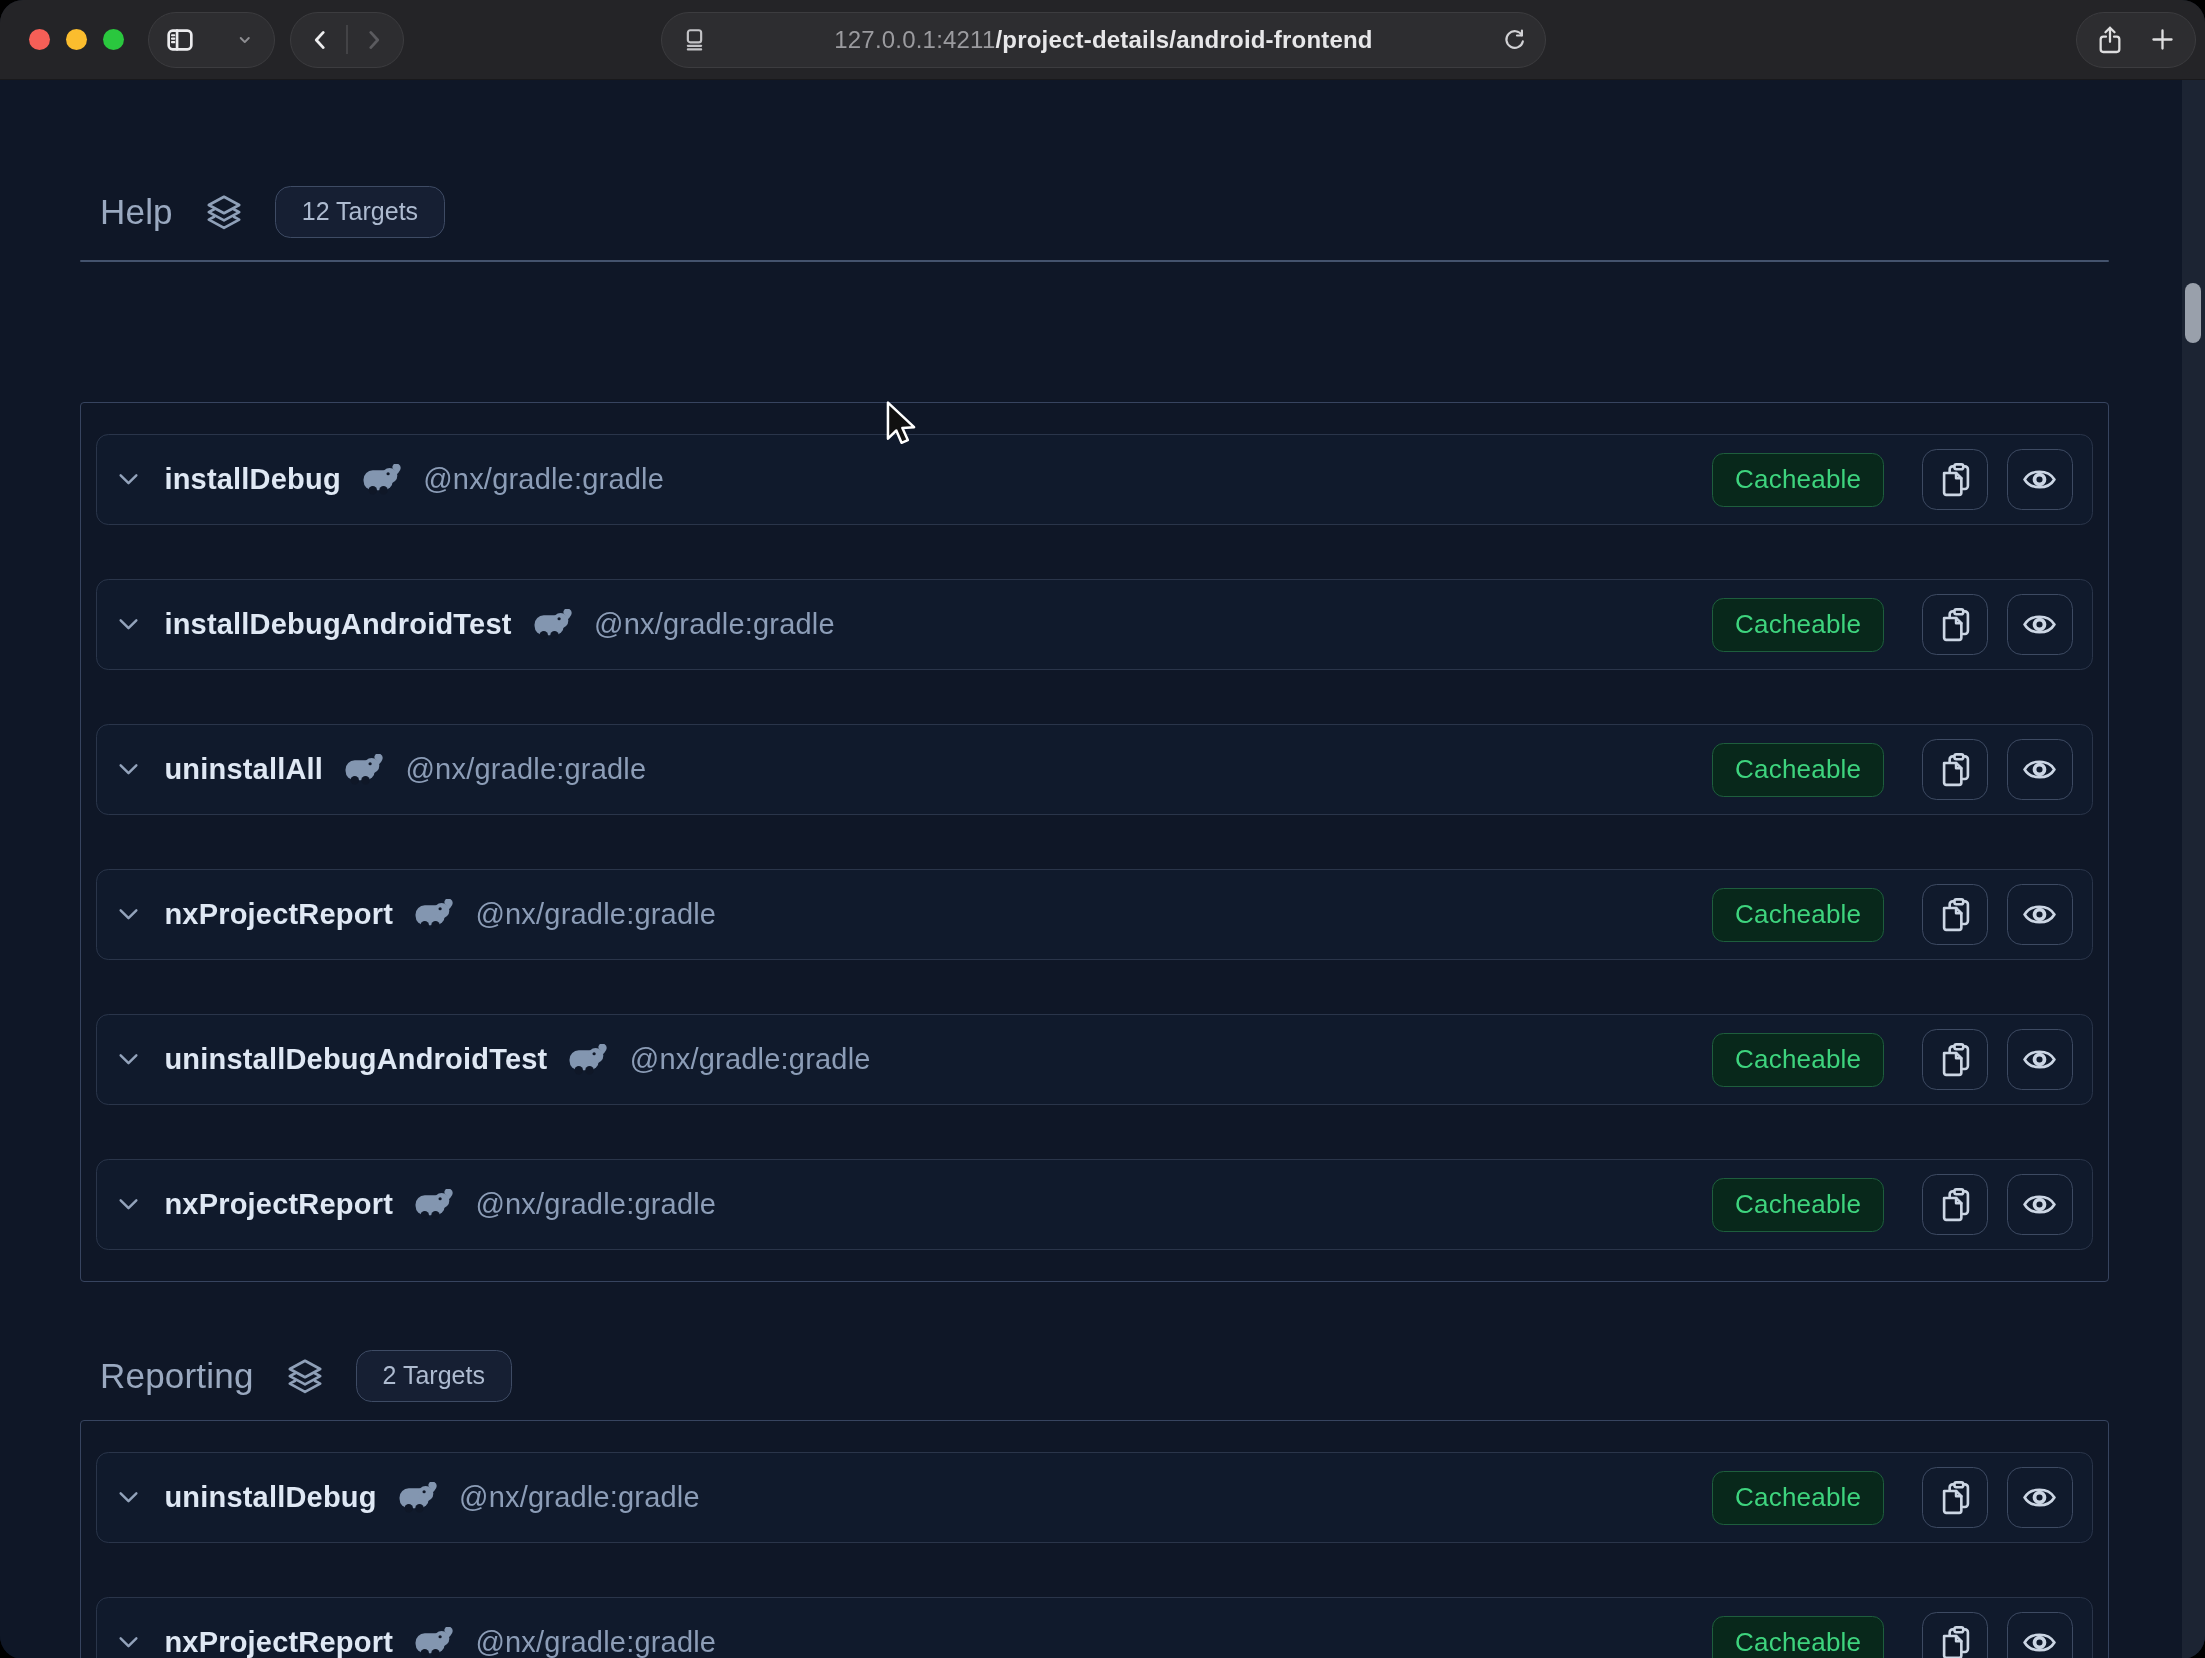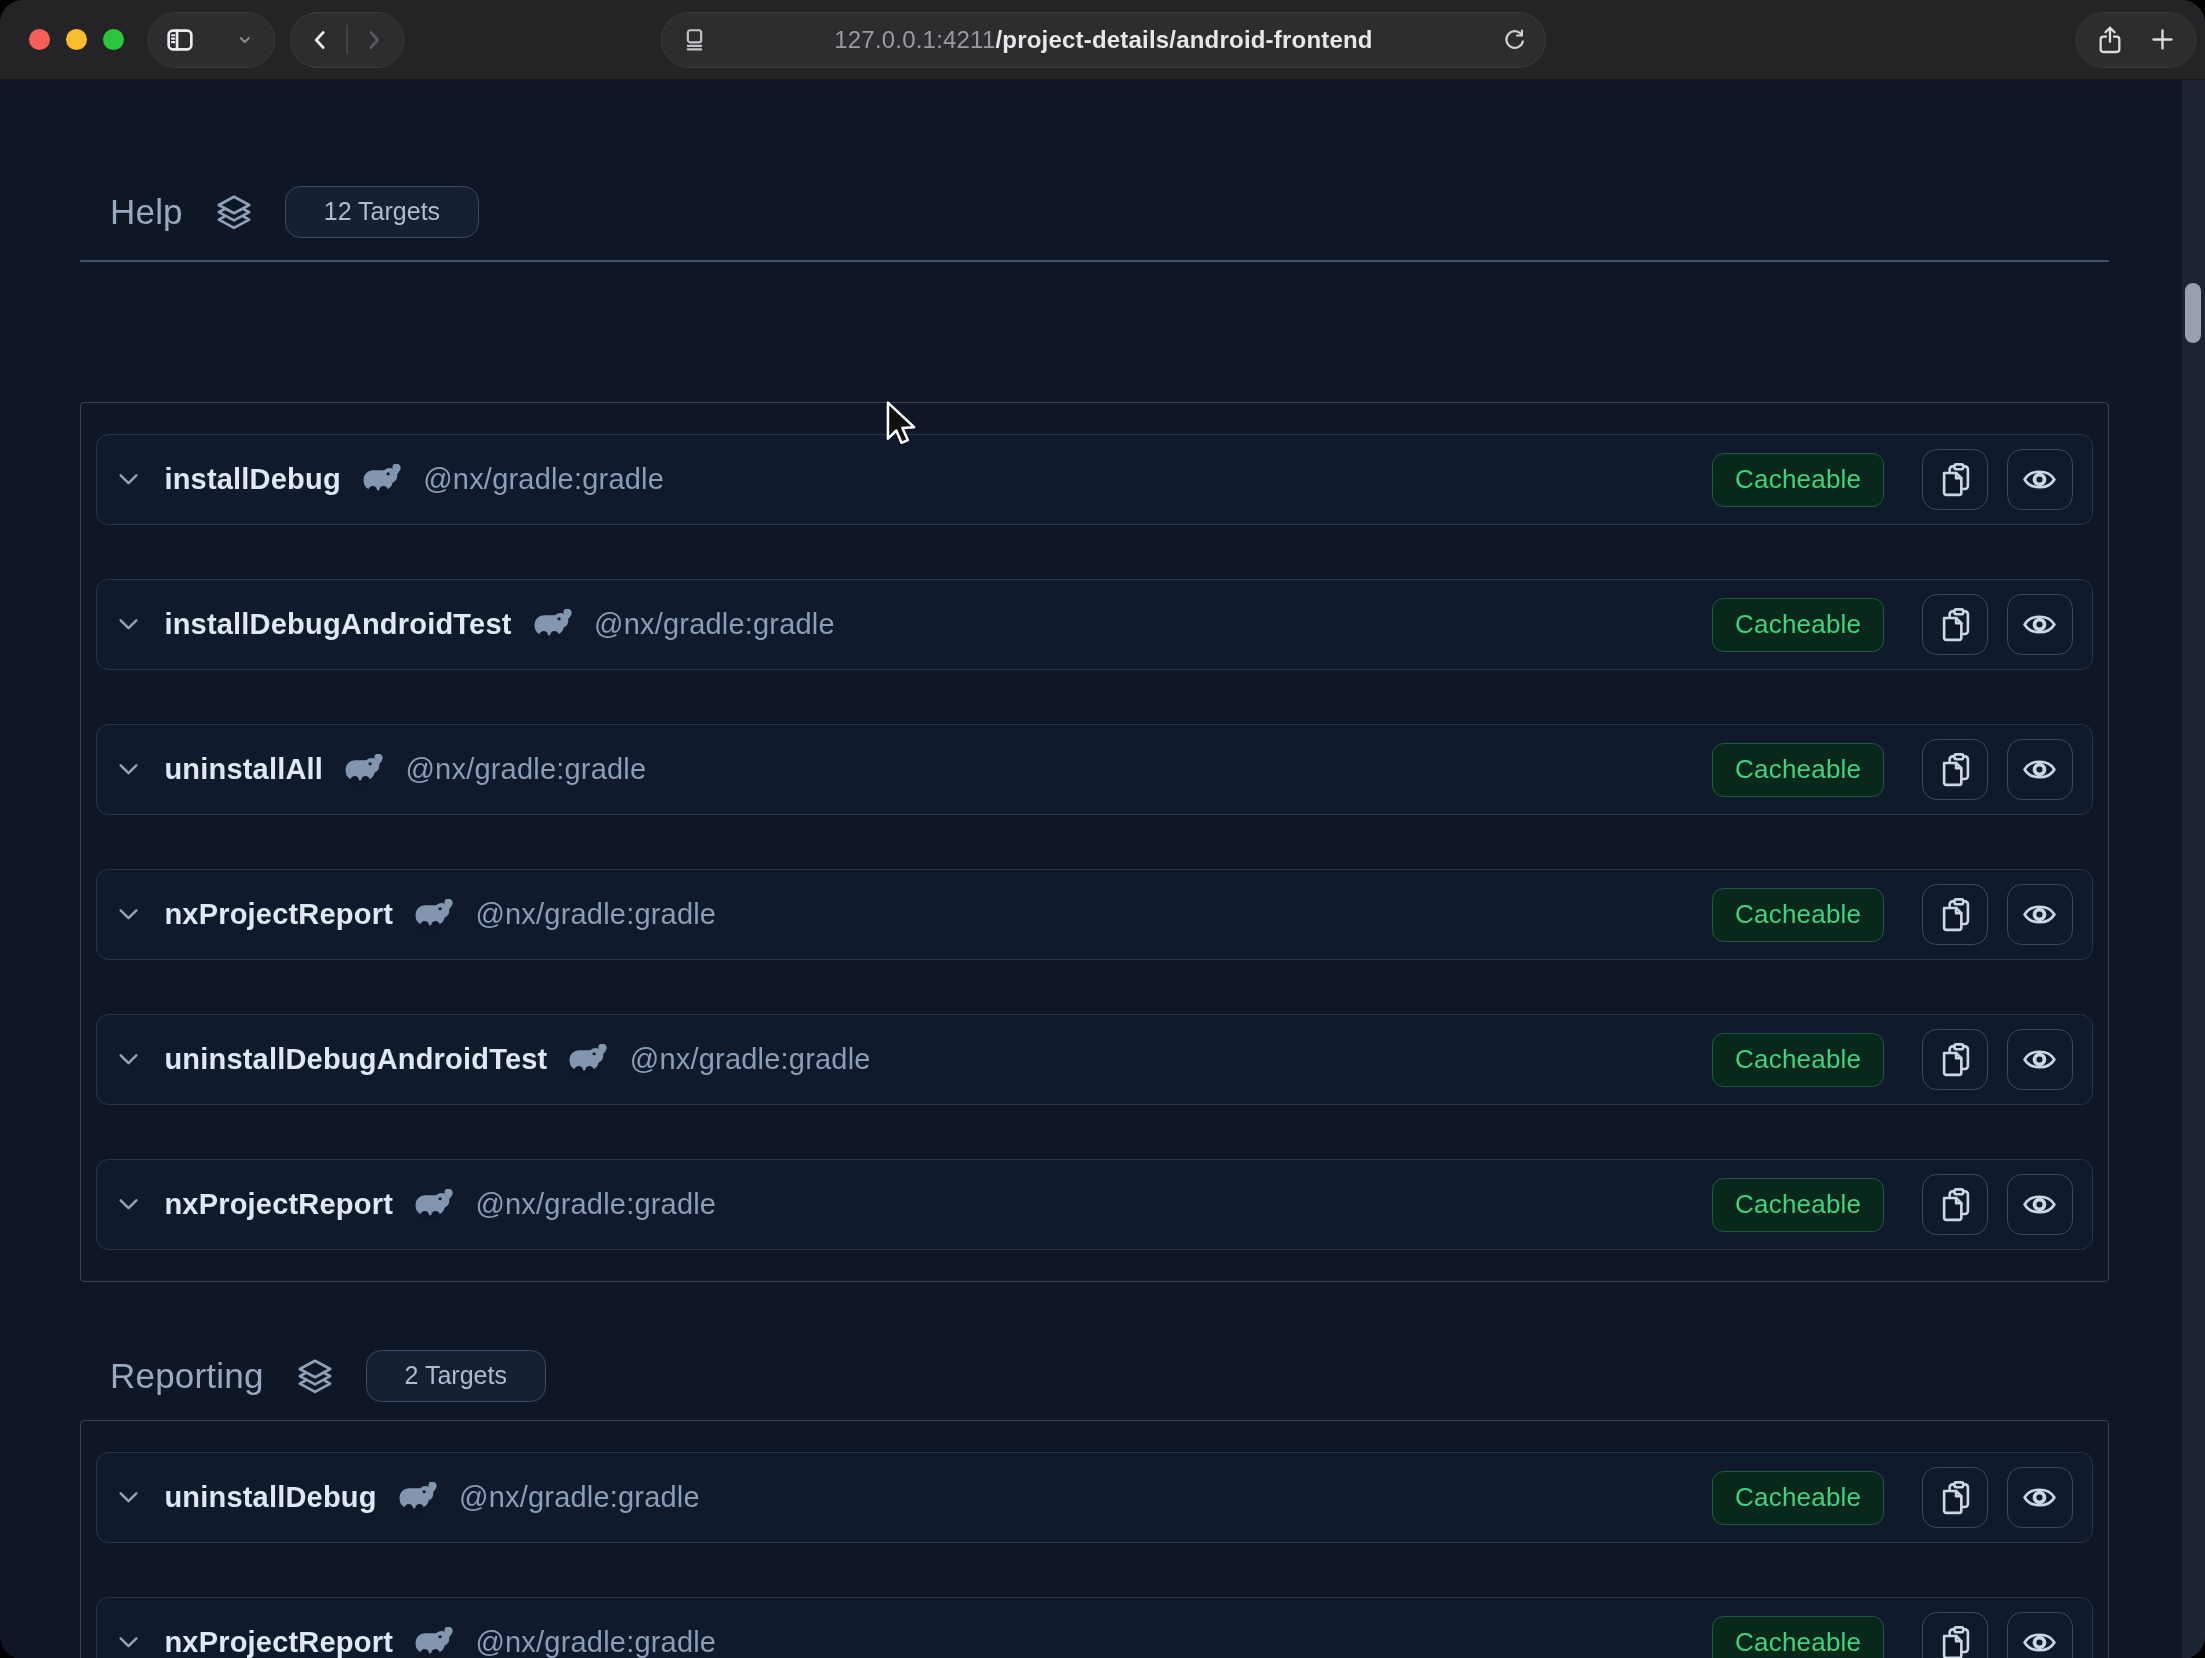--- a/index.html
+++ b/index.html
@@ -27,23 +27,23 @@
   .url-pill{left:661px;width:885px;justify-content:center;position:absolute;}
   .url-icon{position:absolute;left:18.4px;top:13px;}
   .reload-icon{position:absolute;right:17px;top:14.6px;}
   .url-text{font-size:24px;letter-spacing:0.2px;}
   .url-host{color:#9b9b9f;margin-top:28px;}
   .url-path{color:#e7e7e9;font-weight:700;}
   .right-pill{left:2076px;width:120px;justify-content:space-between;padding:0 17px;}
 
   
   .content{position:absolute;top:80px;left:0;right:0;bottom:0;background:var(--bg);}
-  .section-header{position:absolute;left:110px;height:61px;display:flex;align-items:center;gap:32px;}
+  .section-header{position:absolute;left:100px;height:61px;display:flex;align-items:center;gap:32px;}
   .section-title{font-size:35px;color:var(--title);letter-spacing:0.2px;}
-  .count-badge{display:inline-flex;align-items:center;height:52px;padding:0 38px;border:1.5px solid var(--badge-border);border-radius:15.4px;background:var(--badge-bg);color:var(--badge-text);font-size:25px;}
+  .count-badge{display:inline-flex;align-items:center;height:52px;padding:0 26px;border:1.5px solid var(--badge-border);border-radius:15.4px;background:var(--badge-bg);color:var(--badge-text);font-size:25px;}
   .hdr-help{top:101px;}
   .hdr-install{top:235px;}
   .hdr-reporting{top:1265px;}
   .divider{position:absolute;left:80px;top:180px;width:2029px;height:2.3px;background:var(--divider);border-radius:2.3px;}
 
   .card{position:absolute;left:80px;width:2029px;border:1.5px solid var(--card-border);border-radius:4px;padding:31px 15.4px;display:flex;flex-direction:column;gap:54px;background:transparent;}
   .card-install{top:322px;}
   .card-reporting{top:1340px;}
 
   .row{height:91px;flex:none;border:1.5px solid var(--row-border);border-radius:12.3px;background:var(--row-bg);display:flex;align-items:center;padding:0 19px 0 17px;}

